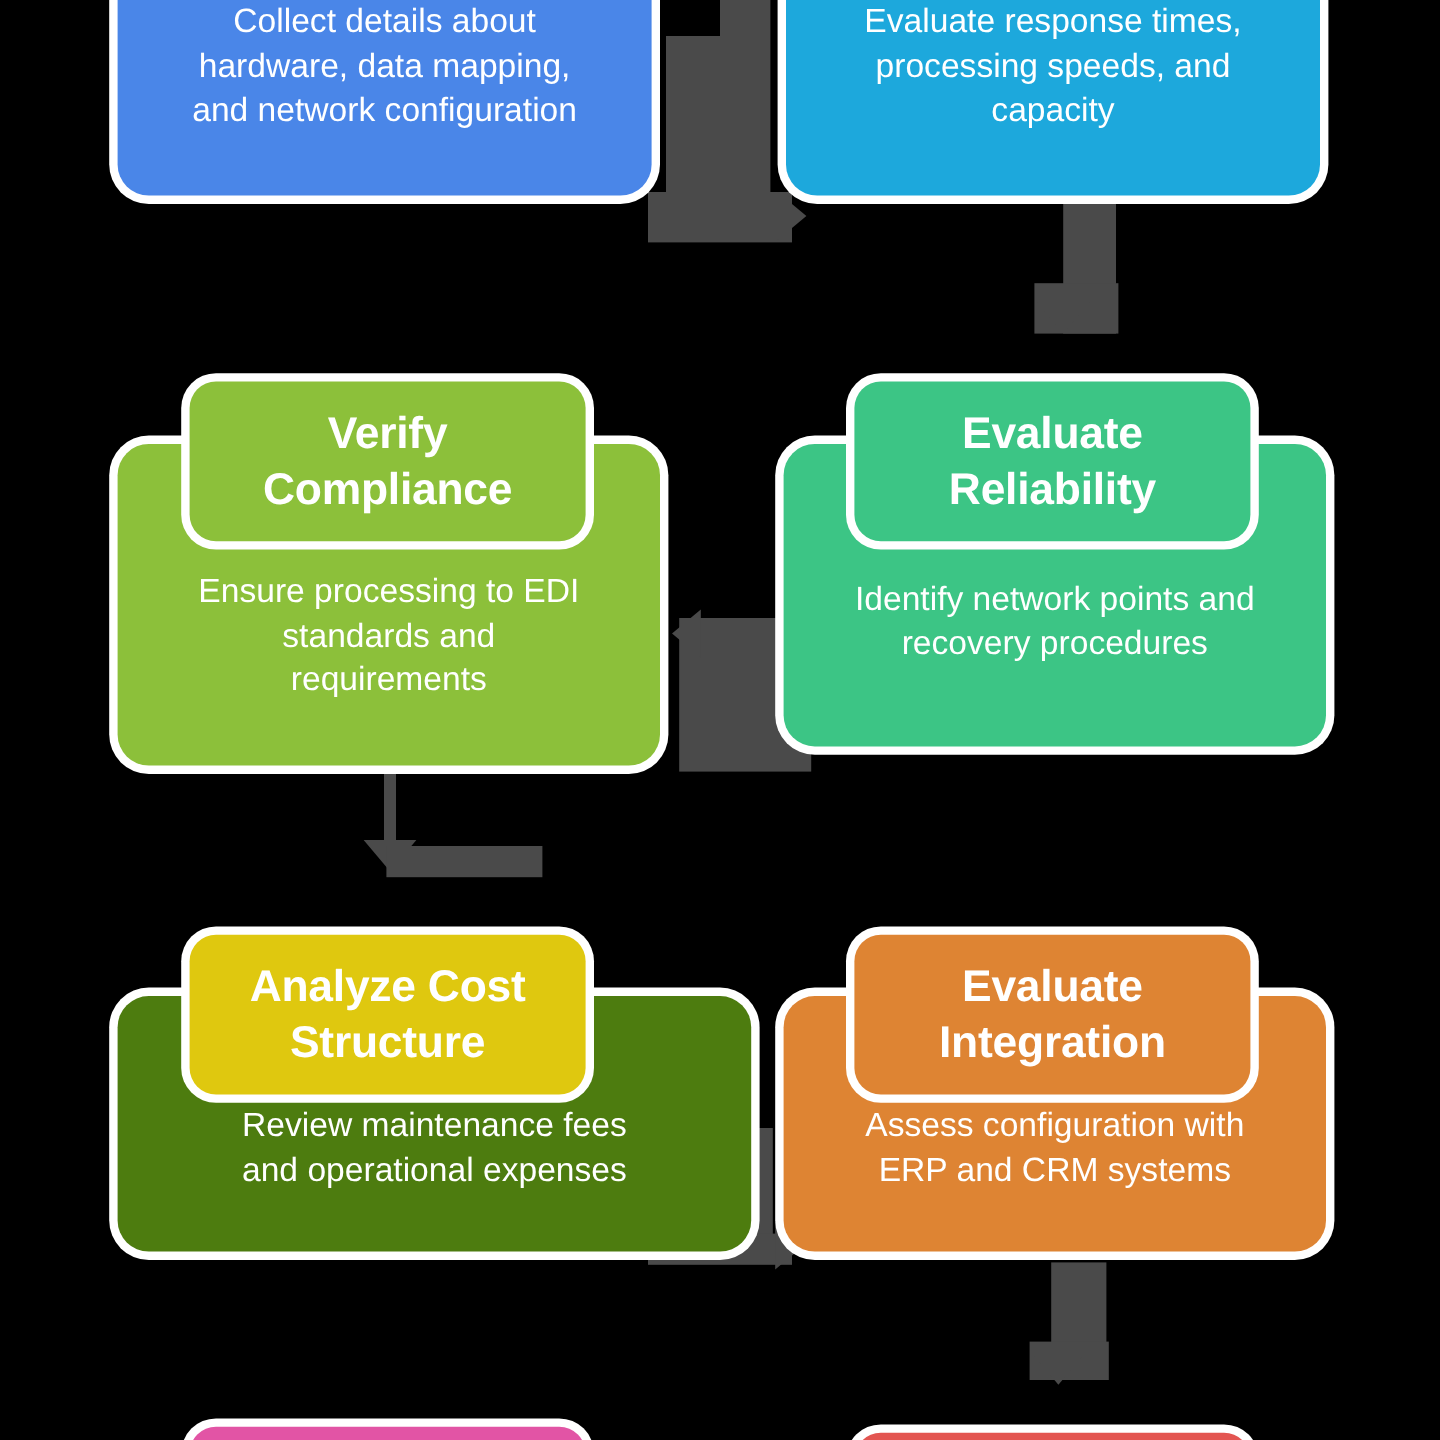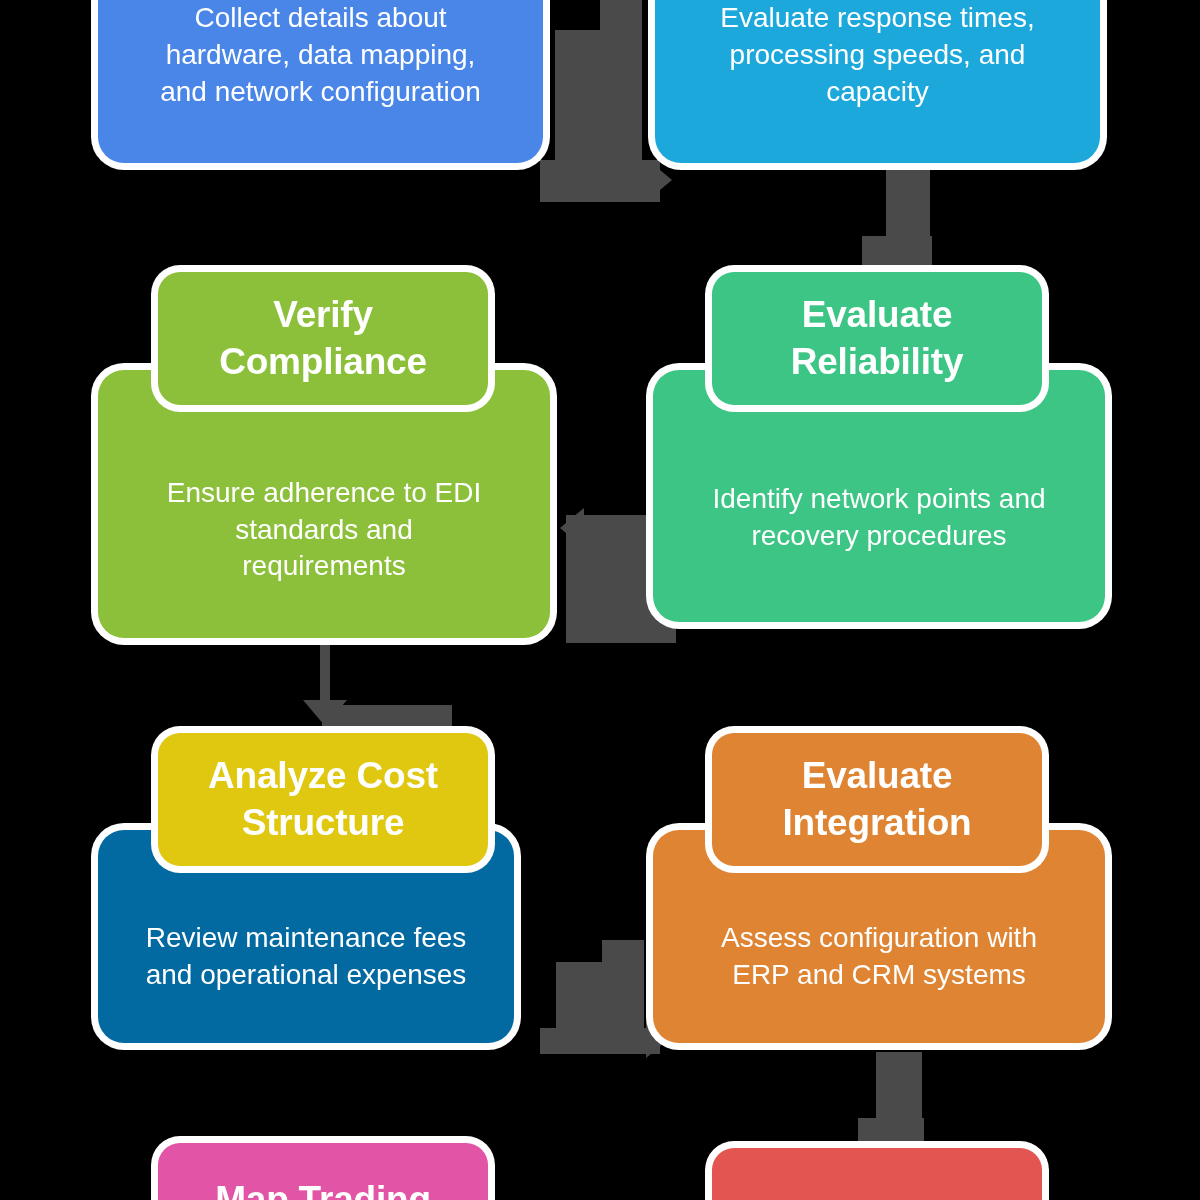--- a/index.html
+++ b/index.html
@@ -56,20 +56,21 @@
   .node-head {
     position: absolute;
     border-radius: 22px;
     box-shadow: 0 0 0 7px #ffffff;
     box-sizing: border-box;
     display: flex;
     align-items: center;
     justify-content: center;
     text-align: center;
     z-index: 5;
+    margin-top: 46px;
   }
   .head-text {
     color: #ffffff;
     font-weight: bold;
     font-size: 37px;
     line-height: 1.27;
     letter-spacing: -0.2px;
     padding: 0 14px;
   }
   .body-text {
@@ -142,21 +143,21 @@
   <div class="node">
     <div class="node-body clip-top" style="left:655px; top:-120px; width:445px; height:283px; background:#1da8dc;">
       <div class="body-text" style="margin-top:120px;">Evaluate response times,
 processing speeds, and
 capacity</div>
     </div>
   </div>
 
   <div class="node">
     <div class="node-body" style="left:98px; top:370px; width:452px; height:268px; background:#8cc03a;">
-      <div class="body-text" style="margin-top:52px;">Ensure adherence to EDI
+      <div class="body-text" style="margin-top:52px;">Ensure processing to EDI
 standards and
 requirements</div>
     </div>
     <div class="node-head" style="left:158px; top:272px; width:330px; height:133px; background:#8cc03a;">
       <div class="head-text" style="white-space: pre-line;">Verify
 Compliance</div>
     </div>
   </div>
 
   <div class="node">
@@ -164,21 +165,21 @@
       <div class="body-text" style="margin-top:44px;">Identify network points and
 recovery procedures</div>
     </div>
     <div class="node-head" style="left:712px; top:272px; width:330px; height:133px; background:#3cc585;">
       <div class="head-text" style="white-space: pre-line;">Evaluate
 Reliability</div>
     </div>
   </div>
 
   <div class="node">
-    <div class="node-body" style="left:98px; top:830px; width:416px; height:213px; background:#0369a1;">
+    <div class="node-body" style="left:98px; top:830px; width:528px; height:213px; background:#4d7c0f;">
       <div class="body-text" style="margin-top:40px;">Review maintenance fees
 and operational expenses</div>
     </div>
     <div class="node-head" style="left:158px; top:733px; width:330px; height:133px; background:#dfc80f;">
       <div class="head-text" style="white-space: pre-line;">Analyze Cost
 Structure</div>
     </div>
   </div>
 
   <div class="node">

